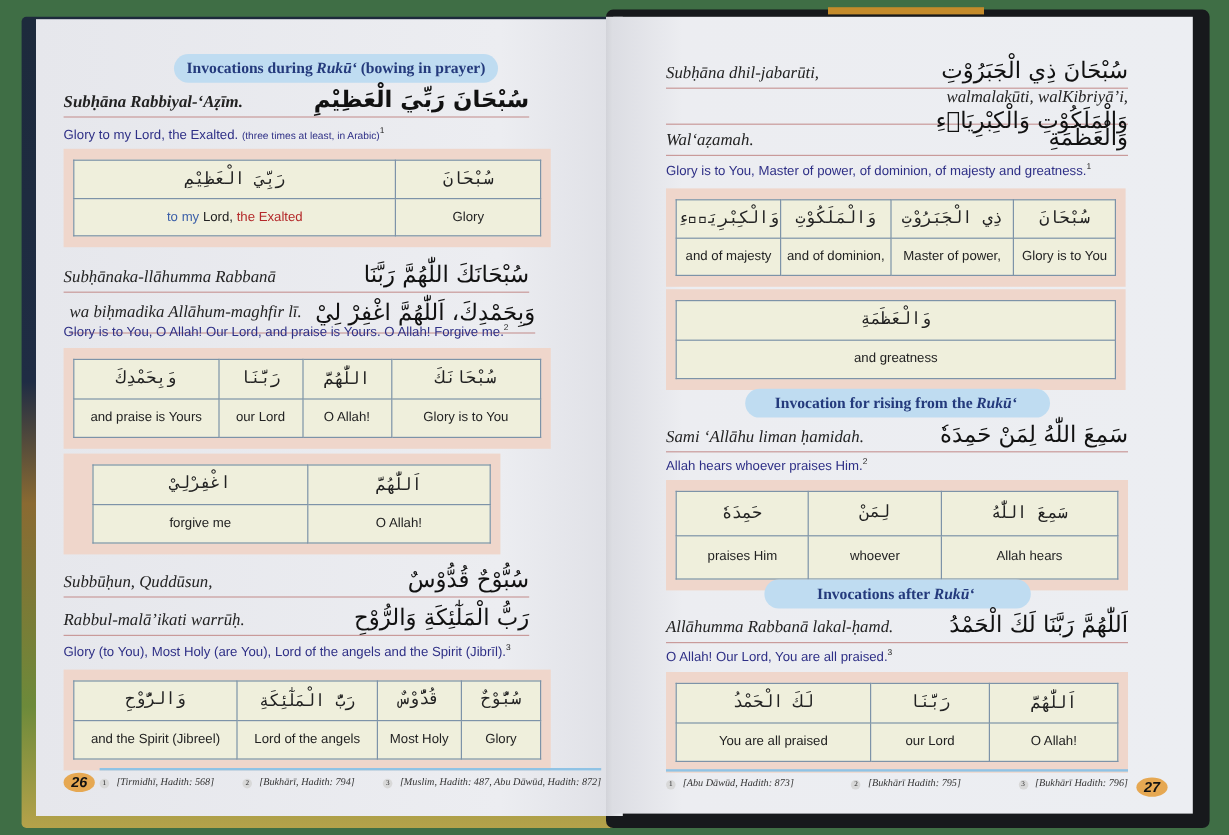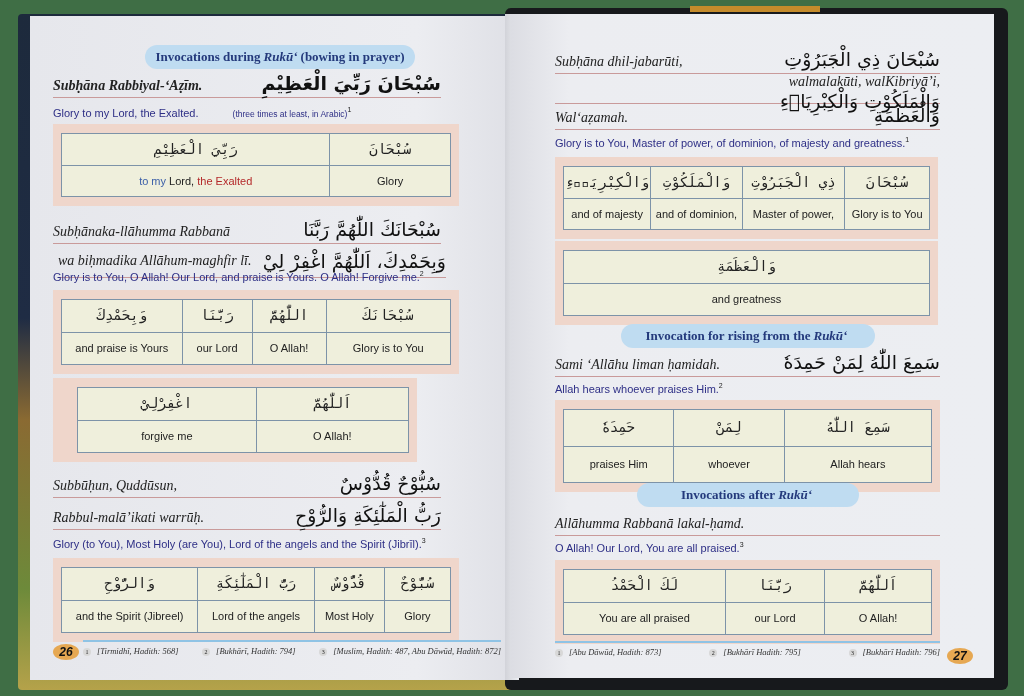--- a/index.html
+++ b/index.html
@@ -50,21 +50,21 @@
   }
   .translit {
     font-family:"Liberation Serif", serif; font-style:italic; font-size:14px; color:#222;
   }
   .arabic {
     font-family:"DejaVu Sans", sans-serif; font-size:19px; color:#111; direction:rtl;
   }
   .trans {
     position:absolute; font-size:11px; color:#2e2f86; white-space:nowrap;
   }
-  .trans small { font-size:8.5px;margin-left:31px; }
+  .trans small { font-size:8.5px; }
   .trans sup { font-size:7px; color:#222; }
   .box {
     position:absolute; background:#efd6cb; box-sizing:border-box; padding:9px 8px;
   }
   .tbl {
     width:100%; height:100%; border-collapse:collapse; background:#efefdc;
   }
   .tbl td {
     border:1px solid #7d93a8; text-align:center; vertical-align:middle;
     font-size:11px; color:#222;
@@ -299,20 +299,21 @@
       </table>
   </div>
 
   <div class="pill" style="left:126px;top:469px;width:222px;">
     <span>Invocations after</span>
     <i>Rukū‘</i>
   </div>
 
   <div class="line" style="left:44px;top:492px;width:385px;">
     <span class="translit">Allāhumma Rabbanā lakal-ḥamd.</span>
+    <span class="arabic">اَللّٰهُمَّ رَبَّنَا لَكَ الْحَمْدُ</span>
   </div>
 
   <div class="trans" style="left:44px;top:527px;">
     <span>O Allah! Our Lord, You are all praised.</span><sup>3</sup>
   </div>
 
   <div class="box" style="left:44px;top:546px;width:385px;height:84px;">
     <table class="tbl">
       <tbody>
           <tr>

